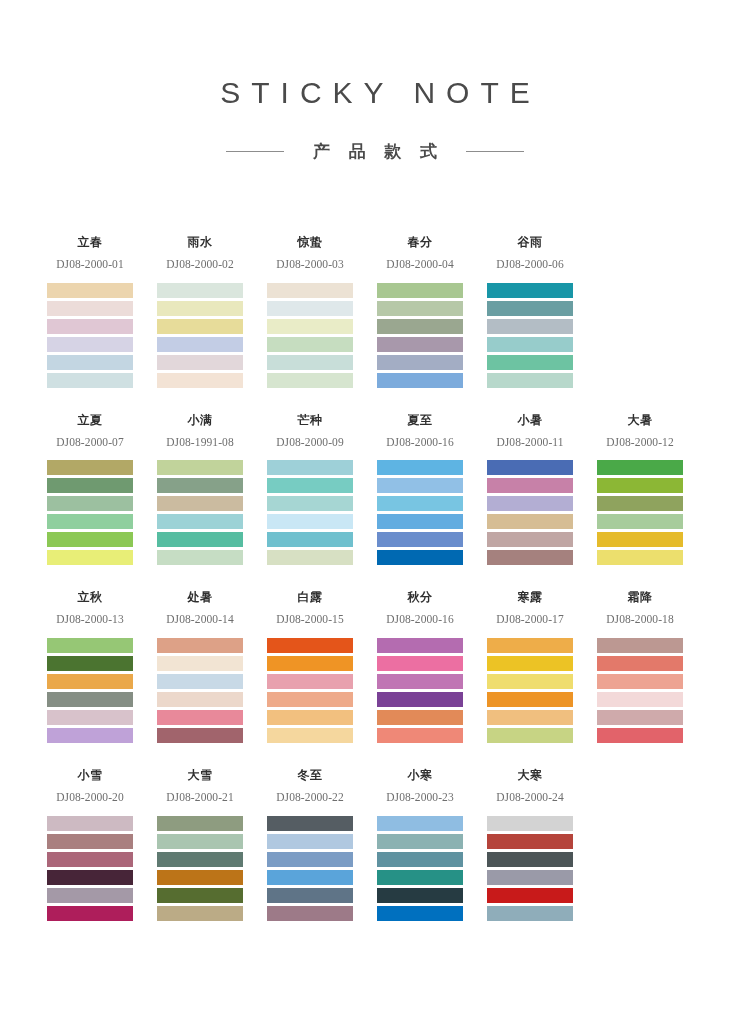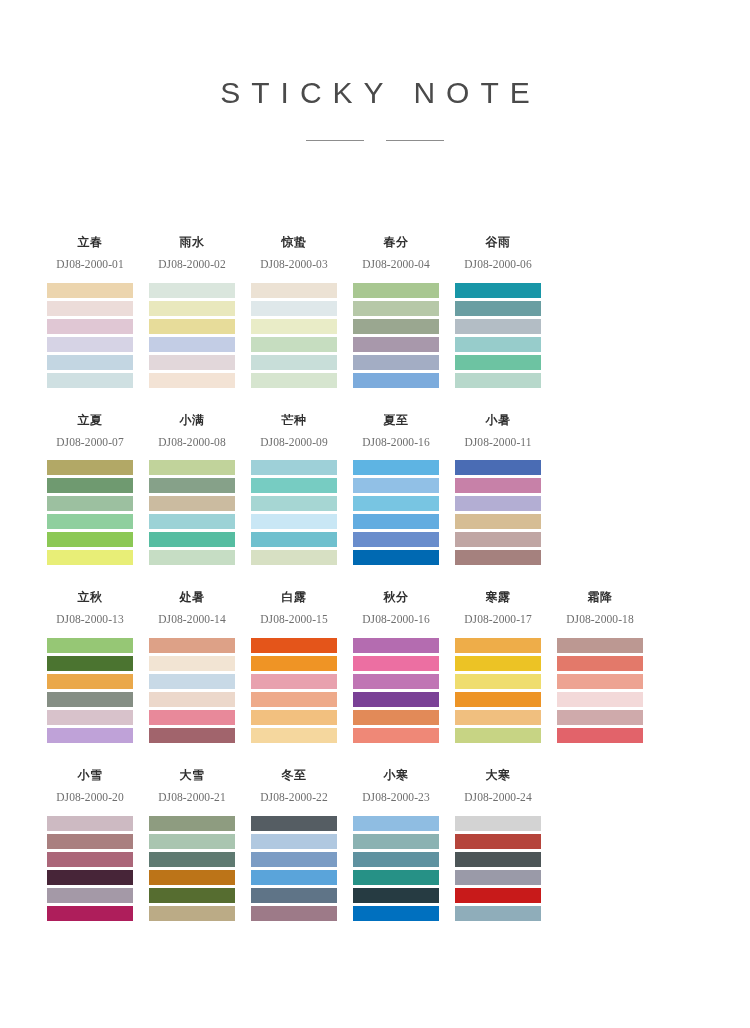--- a/index.html
+++ b/index.html
@@ -66,21 +66,21 @@
     top: 236px;
     left: 47px;
     width: 656px;
     display: flex;
     flex-direction: column;
     row-gap: 26px;
   }
 
   .grid-row {
     display: flex;
-    column-gap: 16px;
+    column-gap: 24px;
   }
 
   .swatch-group {
     width: 86px;
   }
 
   .group-name {
     font-family: "Liberation Sans", "DejaVu Sans", sans-serif;
     font-size: 12px;
     font-weight: 700;
@@ -117,20 +117,21 @@
 </style>
 </head>
 <body>
 
 <div class="page">
 
   <div class="header">
     <div class="main-title">STICKY NOTE</div>
     <div class="subtitle-row">
       <span class="rule"></span>
+      <span class="subtitle">产 品 款 式</span>
       <span class="rule"></span>
     </div>
   </div>
 
   <div class="grid" id="swatch-grid">
       <div class="grid-row">
         <div class="swatch-group">
           <div class="group-name">立春</div>
           <div class="group-code">DJ08-2000-01</div>
           <div class="stripes">
@@ -199,21 +200,21 @@
             <div class="stripe" style="background: rgb(178, 168, 102);"></div>
             <div class="stripe" style="background: rgb(111, 154, 112);"></div>
             <div class="stripe" style="background: rgb(156, 192, 160);"></div>
             <div class="stripe" style="background: rgb(143, 207, 158);"></div>
             <div class="stripe" style="background: rgb(140, 200, 85);"></div>
             <div class="stripe" style="background: rgb(232, 238, 119);"></div>
           </div>
         </div>
         <div class="swatch-group">
           <div class="group-name">小满</div>
-          <div class="group-code">DJ08-2000-08</div>
+          <div class="group-code">DJ08-1991-08</div>
           <div class="stripes">
             <div class="stripe" style="background: rgb(193, 211, 155);"></div>
             <div class="stripe" style="background: rgb(134, 161, 137);"></div>
             <div class="stripe" style="background: rgb(203, 187, 160);"></div>
             <div class="stripe" style="background: rgb(156, 210, 214);"></div>
             <div class="stripe" style="background: rgb(86, 189, 161);"></div>
             <div class="stripe" style="background: rgb(198, 221, 196);"></div>
           </div>
         </div>
         <div class="swatch-group">
@@ -245,20 +246,32 @@
           <div class="group-code">DJ08-2000-11</div>
           <div class="stripes">
             <div class="stripe" style="background: rgb(74, 108, 180);"></div>
             <div class="stripe" style="background: rgb(199, 129, 168);"></div>
             <div class="stripe" style="background: rgb(179, 174, 211);"></div>
             <div class="stripe" style="background: rgb(214, 189, 148);"></div>
             <div class="stripe" style="background: rgb(192, 166, 164);"></div>
             <div class="stripe" style="background: rgb(165, 129, 126);"></div>
           </div>
         </div>
+        <div class="swatch-group">
+          <div class="group-name">大暑</div>
+          <div class="group-code">DJ08-2000-12</div>
+          <div class="stripes">
+            <div class="stripe" style="background: rgb(74, 169, 72);"></div>
+            <div class="stripe" style="background: rgb(140, 183, 53);"></div>
+            <div class="stripe" style="background: rgb(143, 163, 94);"></div>
+            <div class="stripe" style="background: rgb(167, 204, 156);"></div>
+            <div class="stripe" style="background: rgb(229, 187, 43);"></div>
+            <div class="stripe" style="background: rgb(236, 223, 109);"></div>
+          </div>
+        </div>
       </div>
       <div class="grid-row">
         <div class="swatch-group">
           <div class="group-name">立秋</div>
           <div class="group-code">DJ08-2000-13</div>
           <div class="stripes">
             <div class="stripe" style="background: rgb(150, 199, 117);"></div>
             <div class="stripe" style="background: rgb(75, 116, 48);"></div>
             <div class="stripe" style="background: rgb(234, 168, 74);"></div>
             <div class="stripe" style="background: rgb(133, 142, 132);"></div>

